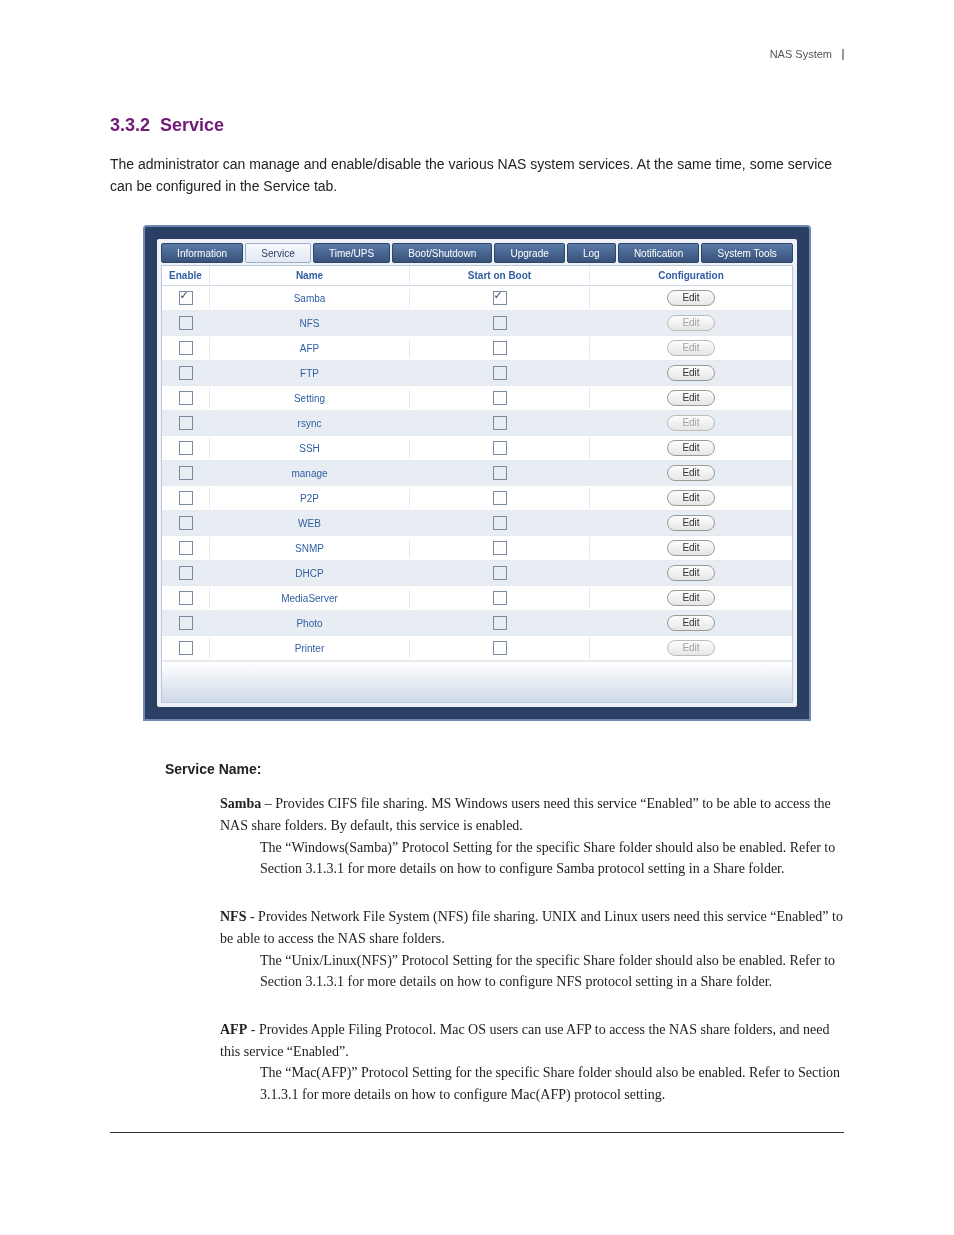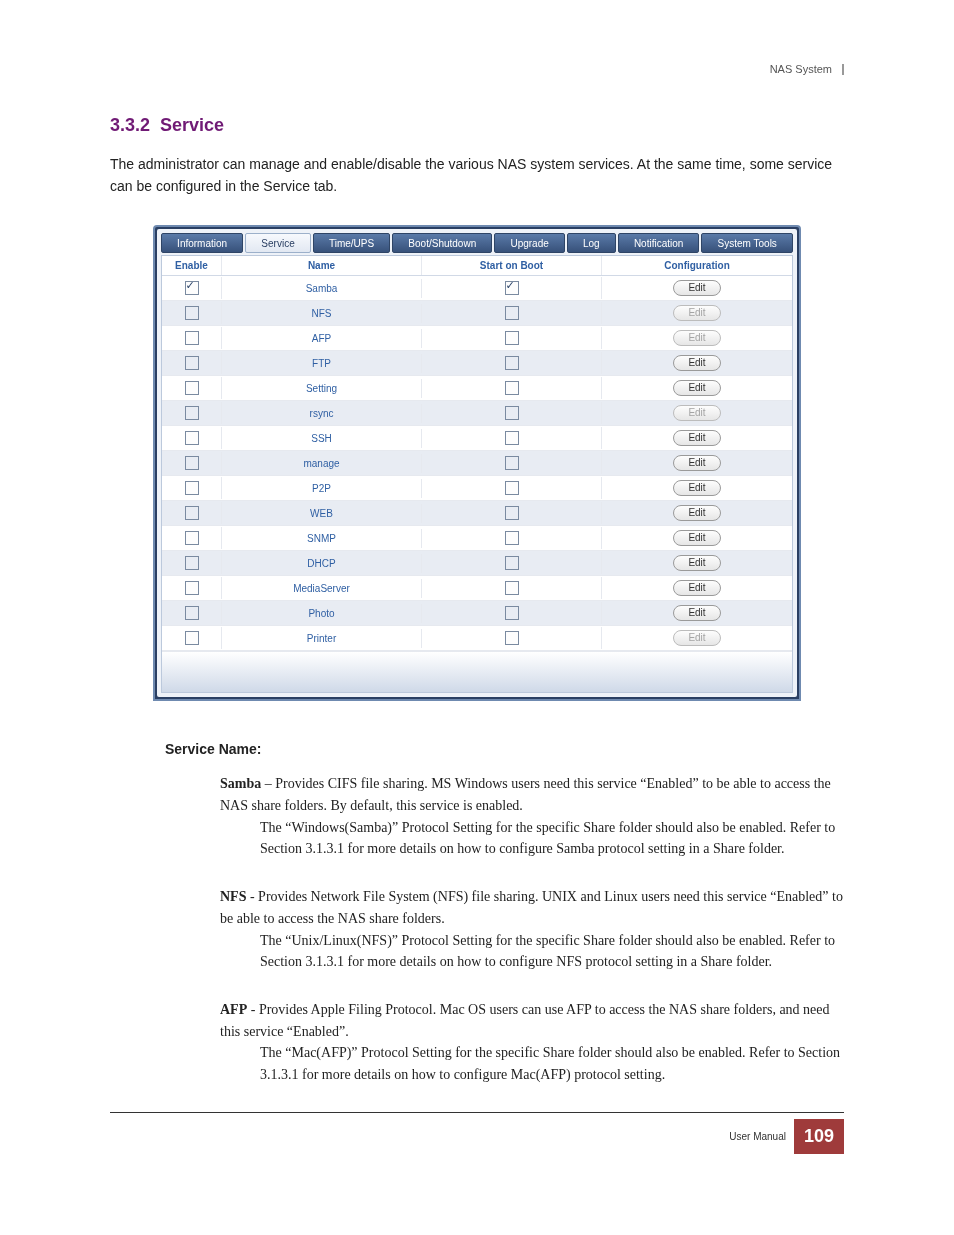--- a/index.html
+++ b/index.html
@@ -11,21 +11,21 @@
     width: 954px;
   }
   .page {
     box-sizing: border-box;
     width: 954px;
     padding: 60px 110px 40px 110px;
     position: relative;
   }
   .top-right {
     position: absolute;
-    top: 64px;
+    top: 49px;
     right: 110px;
     font-size: 11px;
     color: #555;
     border-right: 2px solid #999;
     padding-right: 10px;
     line-height: 1;
   }
   h2.section {
     font-family: Verdana, Geneva, sans-serif;
     font-weight: bold;
@@ -38,21 +38,21 @@
     line-height: 1.55;
     margin: 0 0 28px 0;
   }
   
   .panel-wrap {
     margin: 0 auto 40px auto;
     width: 640px;
     border: 2px solid #6f8ab0;
     border-radius: 4px 4px 0 0;
     background: linear-gradient(#2a3f63 0%, #2a3f63 100%);
-    padding: 2px;
+    padding: 12px;
     box-sizing: content-box;
   }
   .panel-inner {
     background: #eef2f8;
     border-radius: 2px;
     padding: 4px;
   }
   .tabbar {
     display: flex;
     gap: 2px;
@@ -87,21 +87,21 @@
     font-weight: bold;
     color: #2f5fa3;
   }
   .th, .td {
     box-sizing: border-box;
     padding: 4px 2px;
     text-align: center;
     border-right: 1px solid #e6e9ef;
   }
   .td:last-child, .th:last-child { border-right: none; }
-  .col-enable { width: 60px; }
+  .col-enable { width: 48px; }
   .col-name   { width: 200px; }
   .col-start  { width: 180px; }
   .col-conf   { flex: 1 1 auto; }
   .trow {
     display: flex;
     font-size: 10px;
     color: #2f5fa3;
     border-bottom: 1px solid #e6e9ef;
     align-items: center;
     min-height: 18px;
@@ -318,17 +318,13 @@
   <div class="body-indent">
     <p class="label-bold">Service Name:</p>
     <div id="descs">
         <p class="entry"><span class="name">Samba</span> – Provides CIFS file sharing. MS Windows users need this service “Enabled” to be able to access the NAS share folders. By default, this service is enabled.<span class="hang">The “Windows(Samba)” Protocol Setting for the specific Share folder should also be enabled. Refer to Section 3.1.3.1 for more details on how to configure Samba protocol setting in a Share folder.</span></p>
         <p class="entry"><span class="name">NFS</span> - Provides Network File System (NFS) file sharing. UNIX and Linux users need this service “Enabled” to be able to access the NAS share folders.<span class="hang">The “Unix/Linux(NFS)” Protocol Setting for the specific Share folder should also be enabled. Refer to Section 3.1.3.1 for more details on how to configure NFS protocol setting in a Share folder.</span></p>
         <p class="entry"><span class="name">AFP</span> - Provides Apple Filing Protocol. Mac OS users can use AFP to access the NAS share folders, and need this service “Enabled”.<span class="hang">The “Mac(AFP)” Protocol Setting for the specific Share folder should also be enabled. Refer to Section 3.1.3.1 for more details on how to configure Mac(AFP) protocol setting.</span></p>
       </div>
   </div>
 
   <hr class="foot-rule">
-  <div class="footer">
-    <span>User Manual</span>
-    <span class="pagenum">109</span>
-  </div>
 </div>
 
 </body></html>

